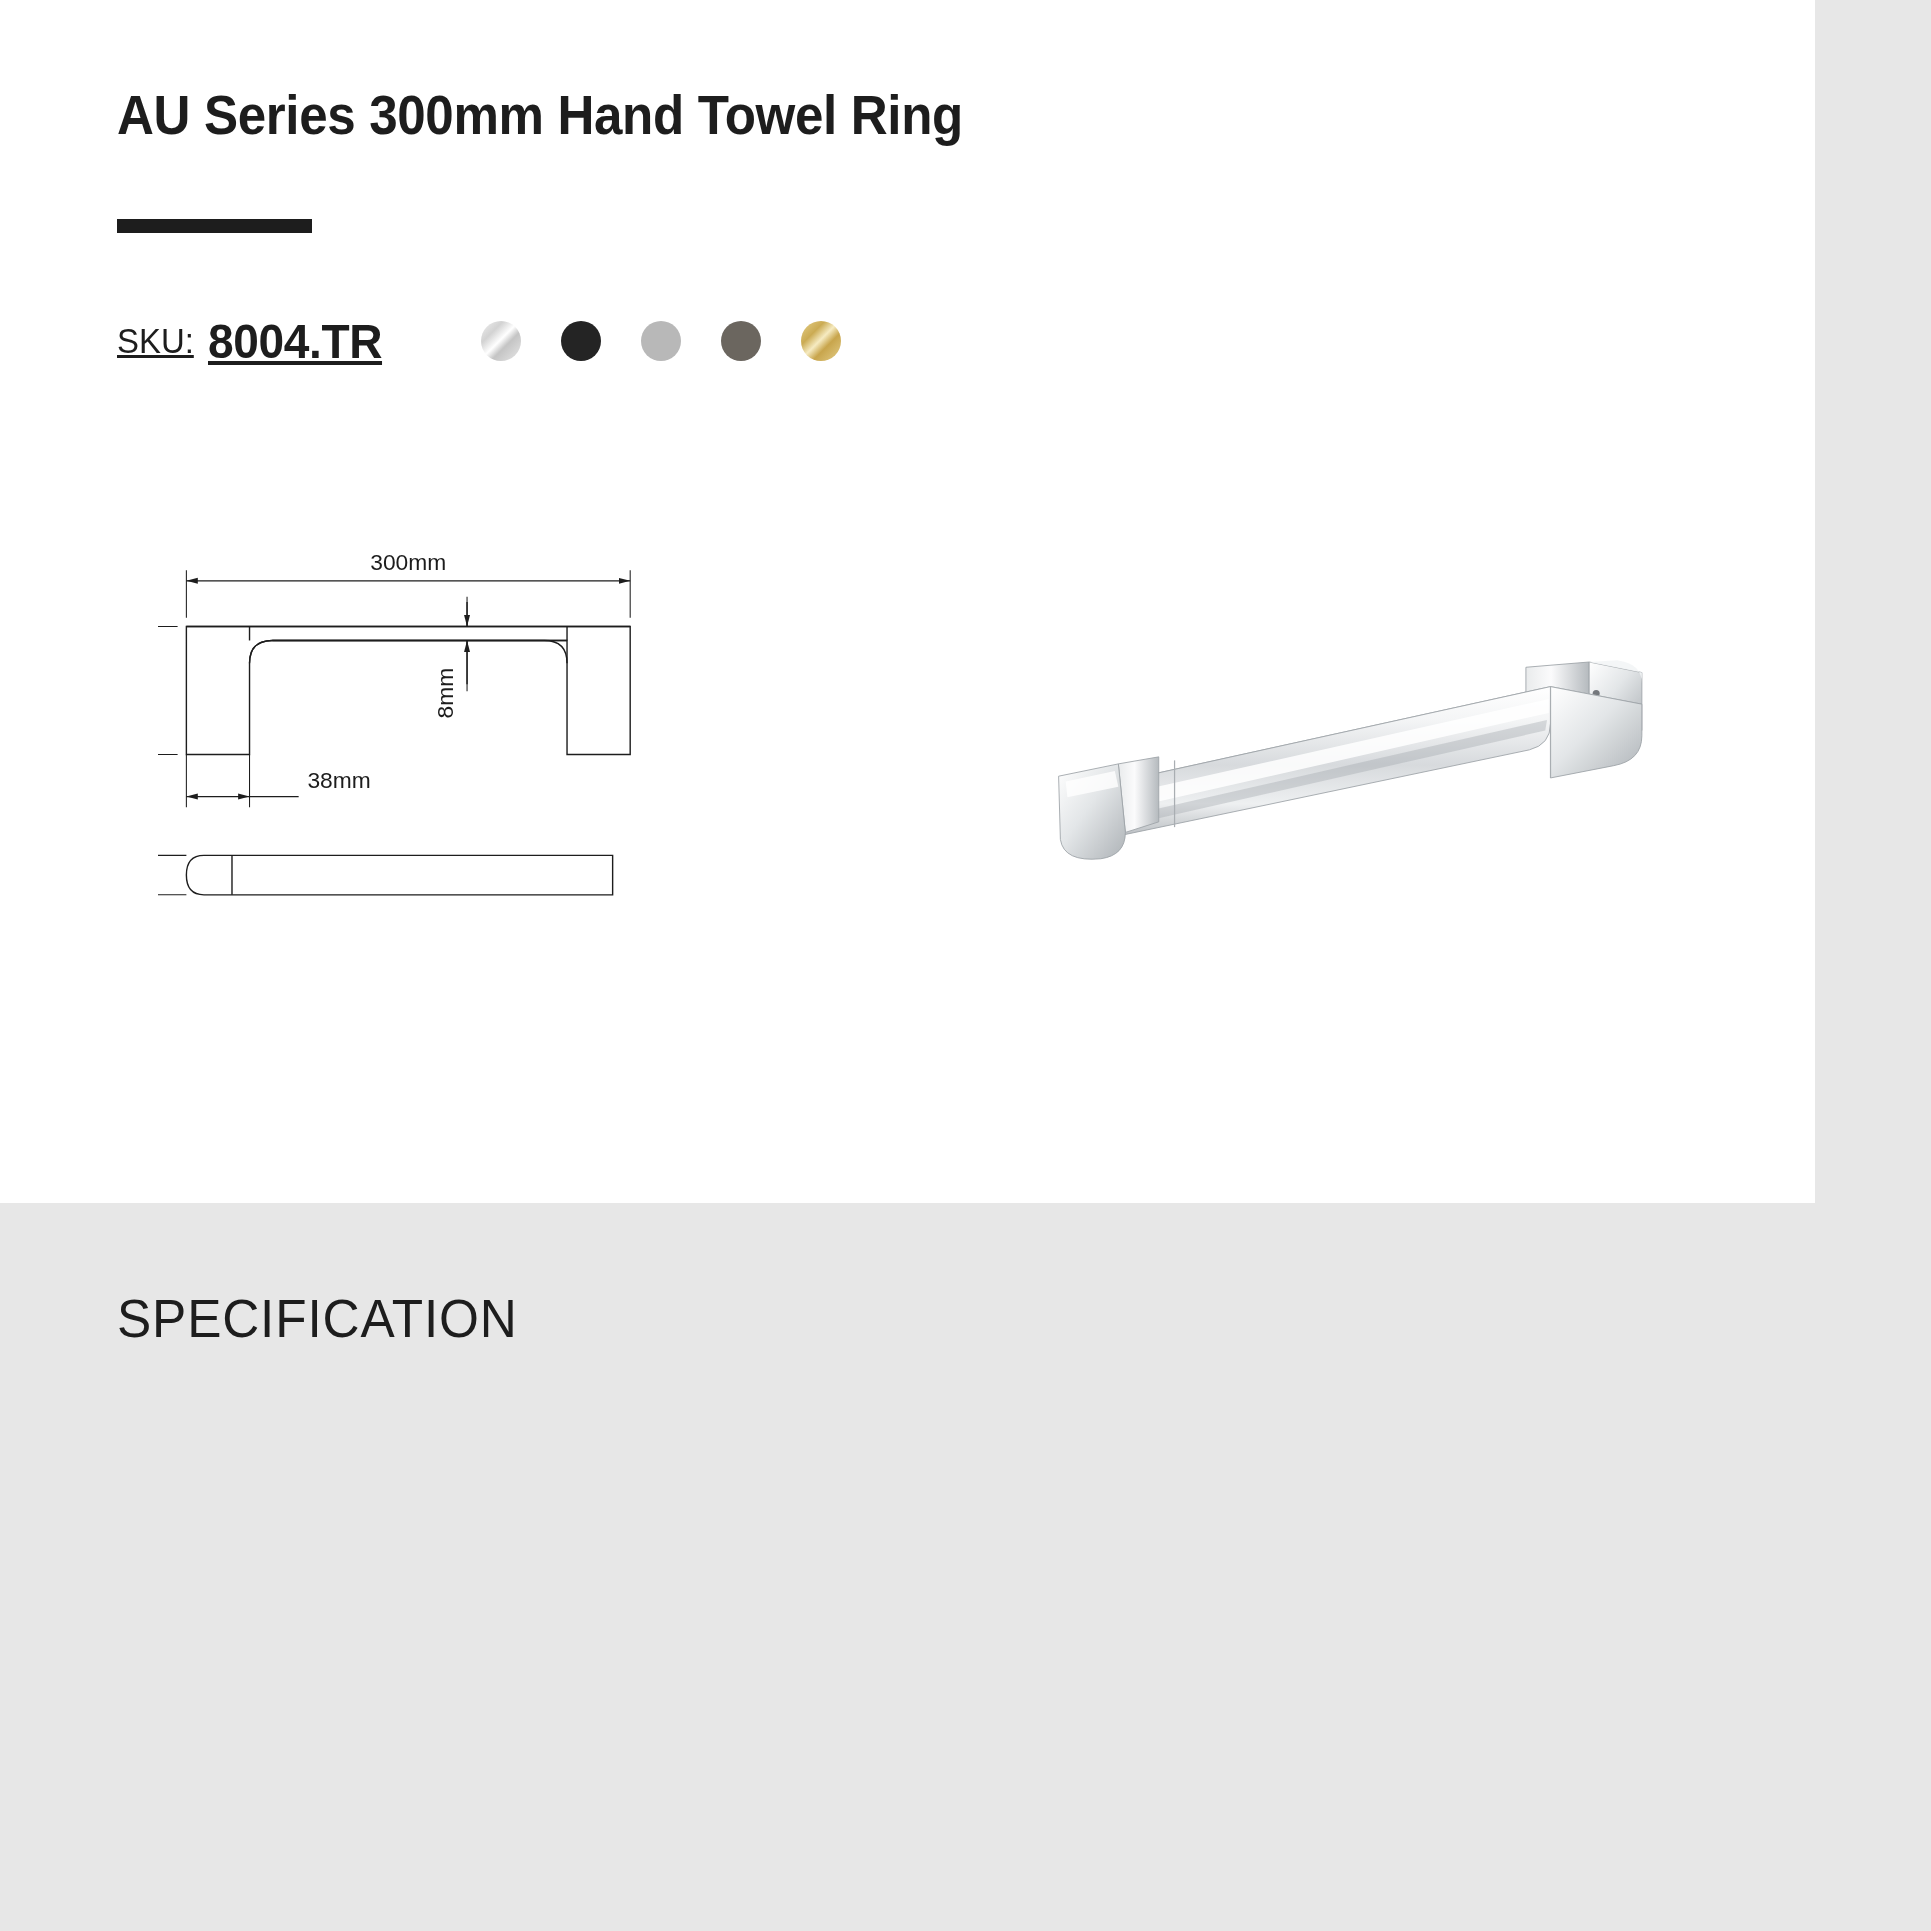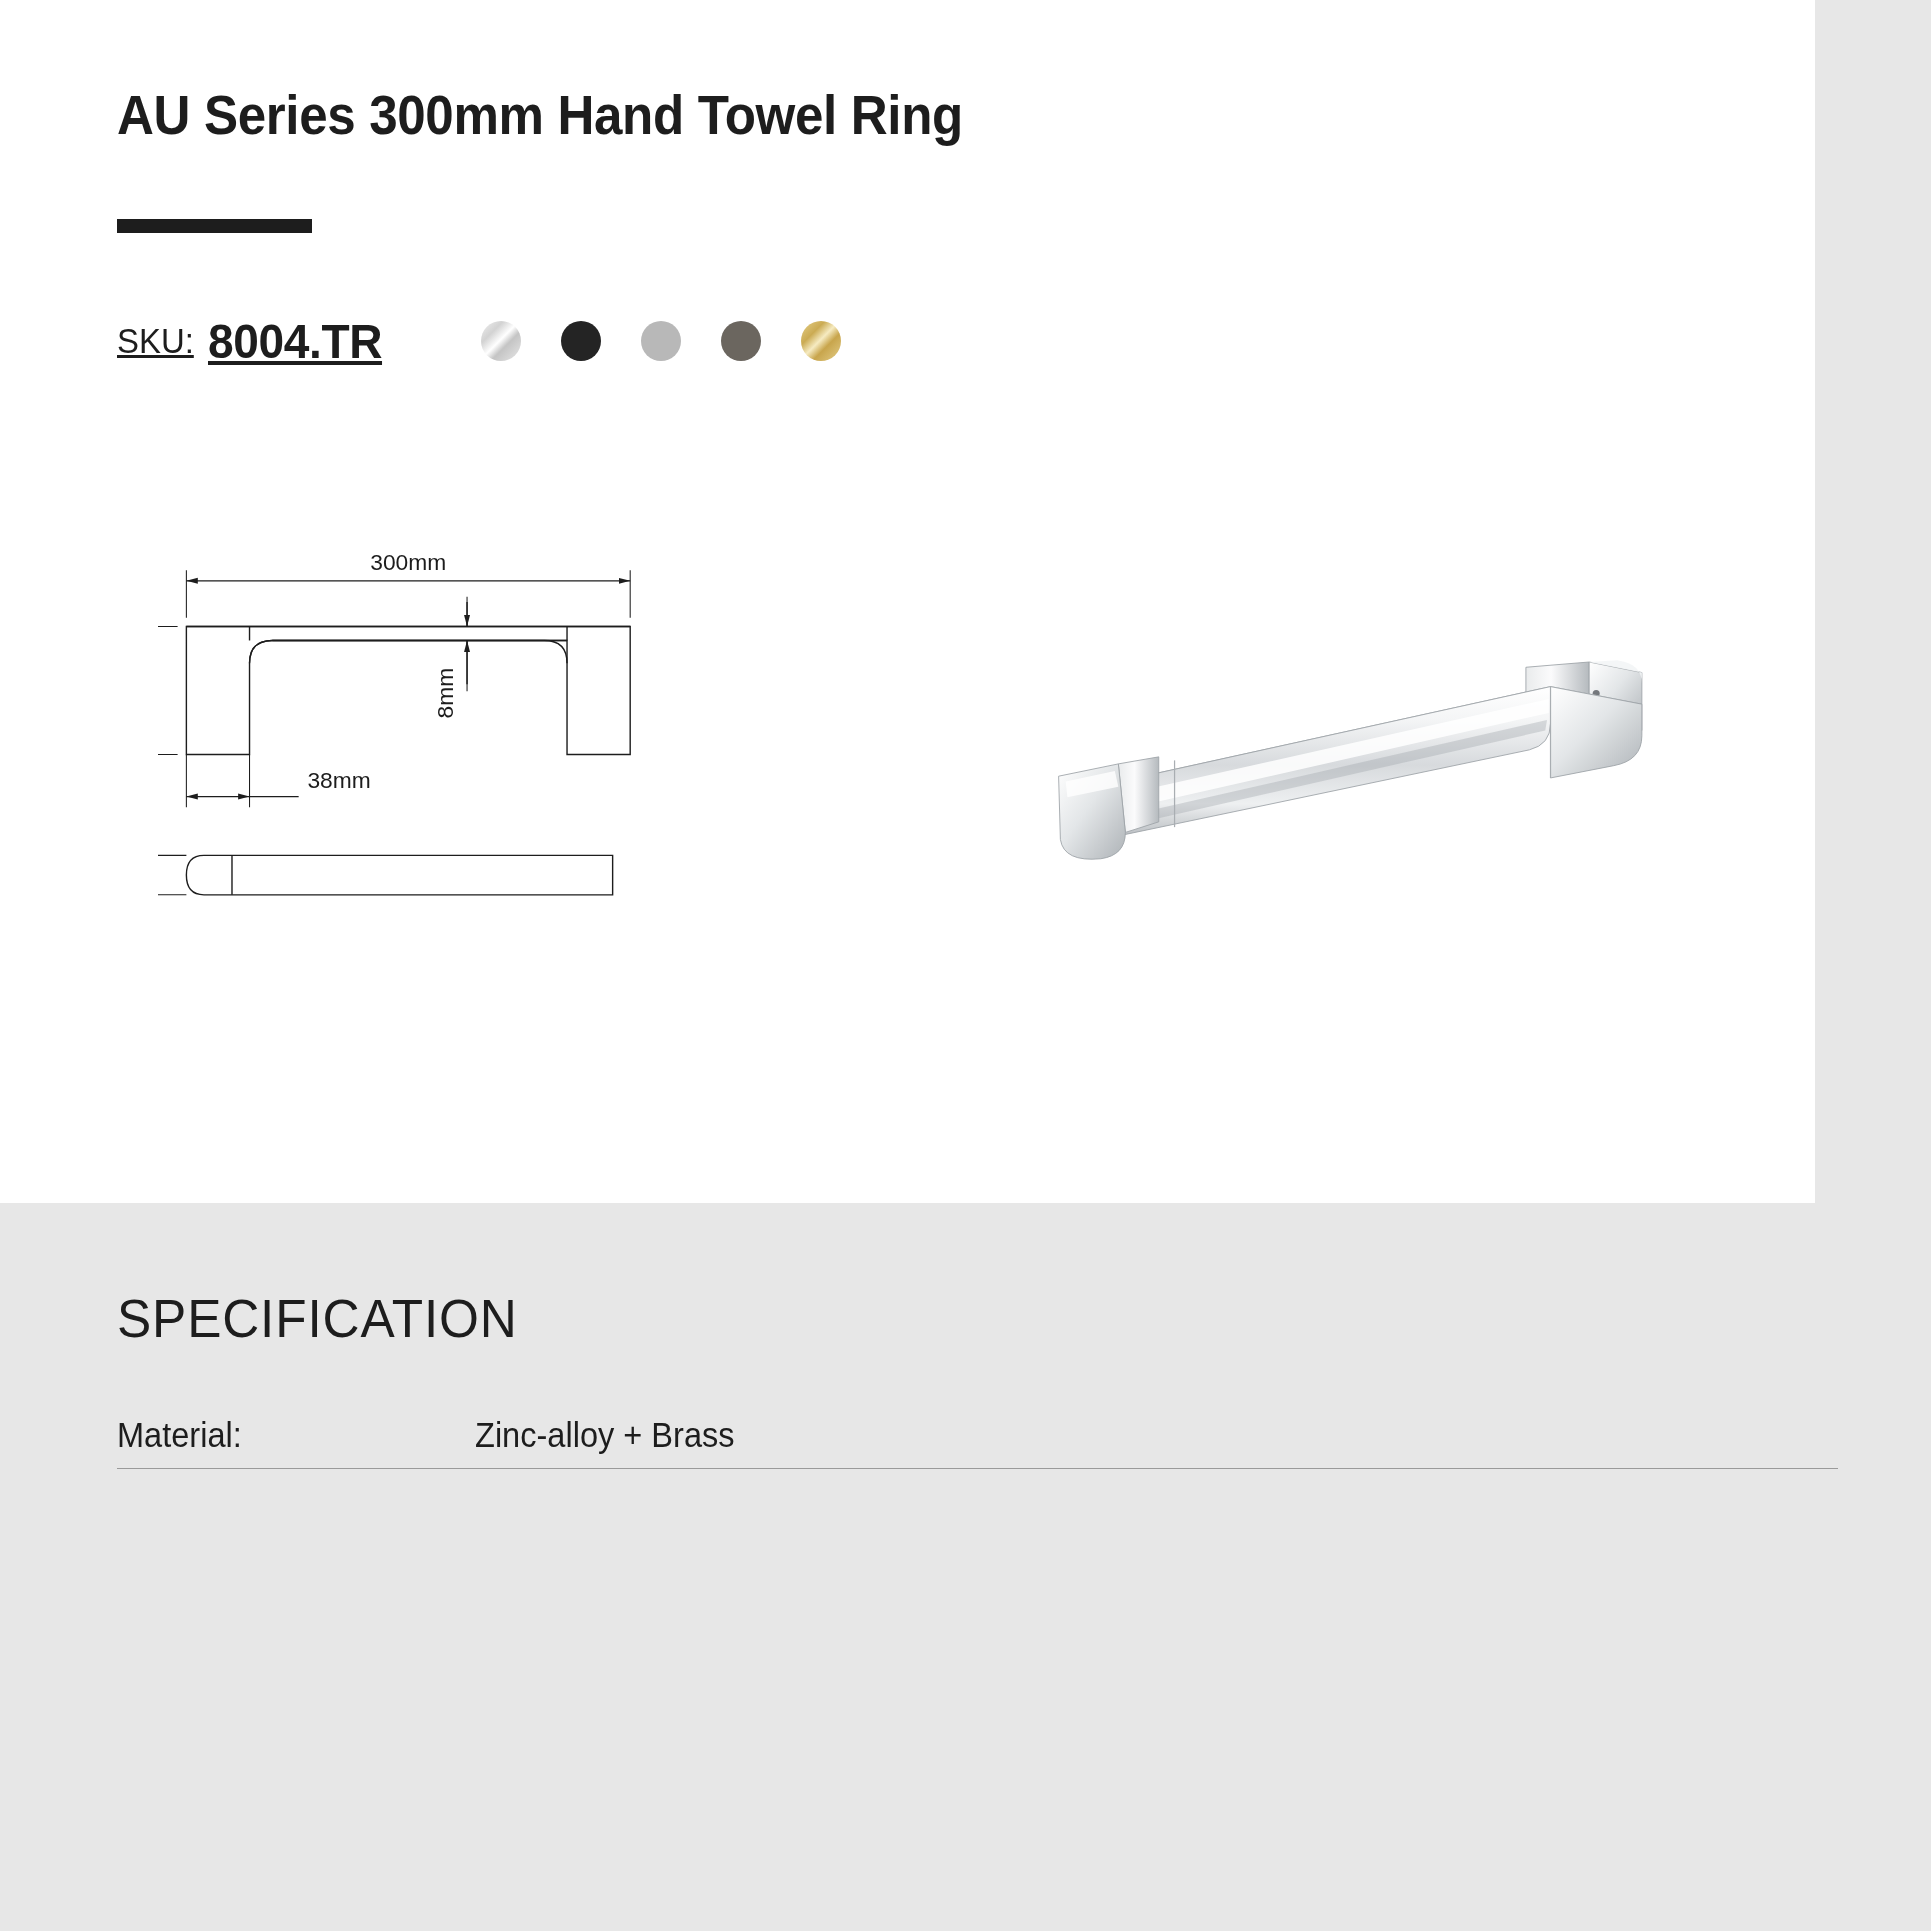--- a/index.html
+++ b/index.html
@@ -296,23 +296,15 @@
   <line x1="168" y1="146" x2="168" y2="222" stroke="#a9aeb2" stroke-width="1.4"></line>
   <line x1="596" y1="62" x2="596" y2="166" stroke="#a9aeb2" stroke-width="1.4"></line>
 </svg>
 
 <div id="spec-section"></div>
 
 <div id="spec-heading">SPECIFICATION</div>
 
 <table id="spec-table">
   <tbody>
-    <tr>
-      <td class="spec-key">
-        <span class="shrink">Material:</span>
-      </td>
-      <td class="spec-val">
-        <span class="shrink">Zinc-alloy + Brass</span>
-      </td>
-    </tr>
   </tbody>
 </table>
 
 
 </body></html>

